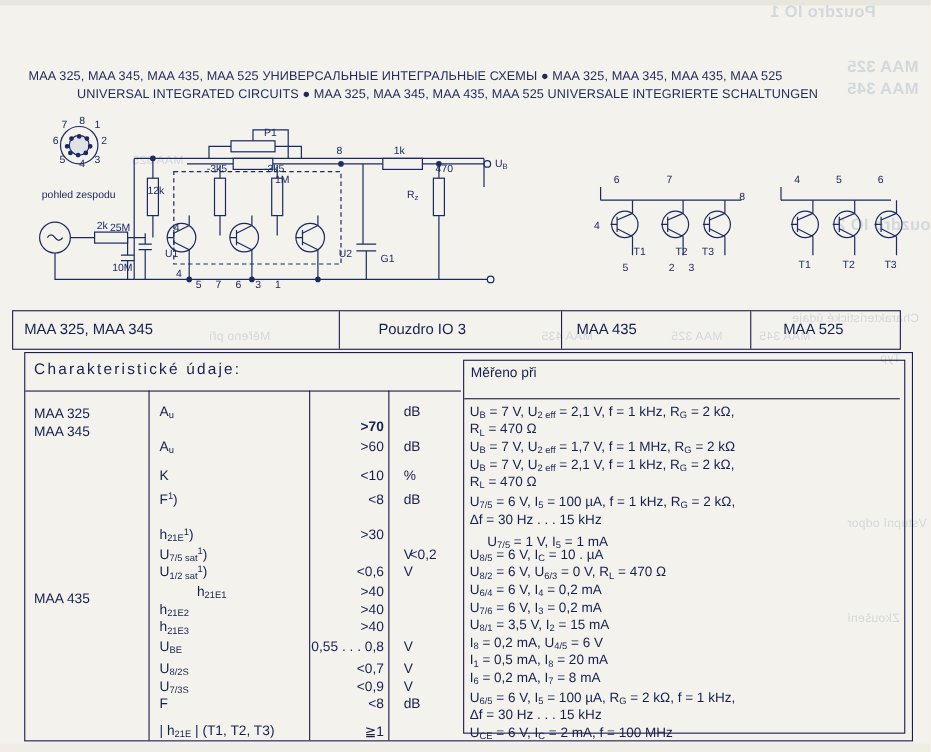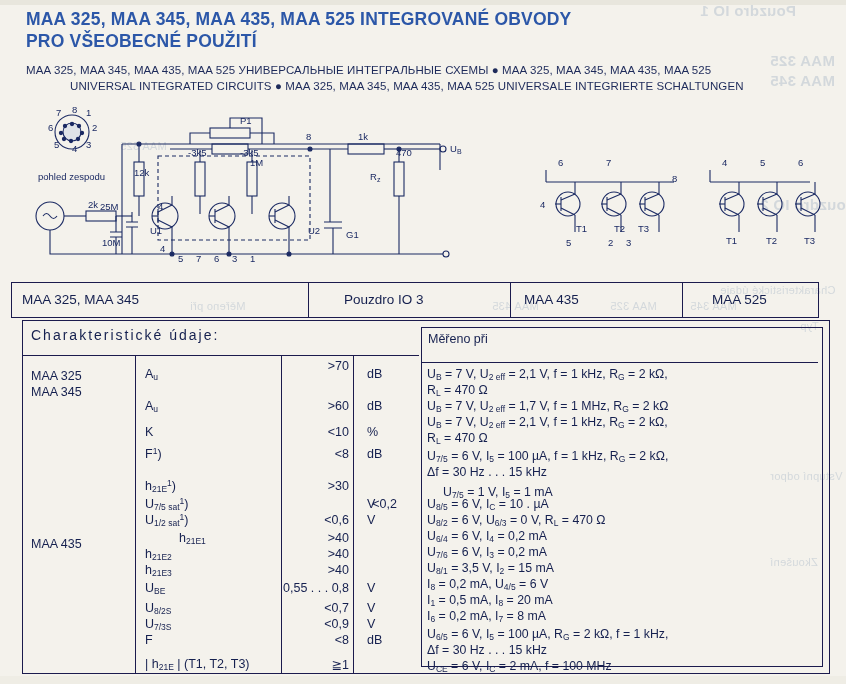--- a/index.html
+++ b/index.html
@@ -123,24 +123,20 @@
   <div class="ghost" style="left:720px;top:284px;">Charakteristické údaje</div>
   <div class="ghost" style="left:800px;top:320px;">Typ</div>
   <div class="ghost" style="left:190px;top:300px;">Měřeno při</div>
   <div class="ghost" style="left:610px;top:300px;">MAA 325</div>
   <div class="ghost" style="left:690px;top:300px;">MAA 345</div>
   <div class="ghost" style="left:492px;top:300px;">MAA 435</div>
   <div class="ghost" style="left:120px;top:140px;">MAA 525</div>
   <div class="ghost" style="left:770px;top:556px;">Zkoušení</div>
   <div class="ghost" style="left:770px;top:470px;">Vstupní odpor</div>
 
-  <div class="title">
-    <div>MAA 325, MAA 345, MAA 435, MAA 525    INTEGROVANÉ OBVODY</div>
-    <div>PRO VŠEOBECNÉ POUŽITÍ</div>
-  </div>
 
   <div class="subline sub1">MAA 325, MAA 345, MAA 435, MAA 525   УНИВЕРСАЛЬНЫЕ ИНТЕГРАЛЬНЫЕ СХЕМЫ  ●  MAA 325, MAA 345, MAA 435, MAA 525</div>
   <div class="subline sub2">UNIVERSAL INTEGRATED CIRCUITS   ●   MAA 325, MAA 345, MAA 435, MAA 525   UNIVERSALE INTEGRIERTE SCHALTUNGEN</div>
 
   <div class="schem">
     <svg width="826" height="170" viewBox="0 0 826 170">
       <g stroke="#1b2a63" stroke-width="1.1" fill="none">
 
         <circle cx="62" cy="28" r="17"></circle>
         <circle cx="62" cy="28" r="9" fill="#dfe3e8"></circle>
@@ -382,21 +378,21 @@
     <div class="vline v3"></div>
 
     <div class="typecol">
       <div class="t" style="top:14px;">MAA 325</div>
       <div class="t" style="top:30px;">MAA 345</div>
       <div class="t" style="top:182px;">MAA 435</div>
     </div>
 
     <div id="rows">
         <div class="rowsym" style="left: 122px; top: 46px;">A<sub>u</sub></div>
-        <div class="rowval" style="left: 260px; width: 66px; top: 38px;">&gt;70</div>
+        <div class="rowval" style="left: 260px; width: 66px; top: 60px; font-weight: bold;">&gt;70</div>
         <div class="rowunit" style="left: 344px; top: 46px;">dB</div>
         <div class="rowsym" style="left: 122px; top: 78px;">A<sub>u</sub></div>
         <div class="rowval" style="left: 260px; width: 66px; top: 78px;">&gt;60</div>
         <div class="rowunit" style="left: 344px; top: 78px;">dB</div>
         <div class="rowsym" style="left: 122px; top: 104px;">K</div>
         <div class="rowval" style="left: 260px; width: 66px; top: 104px;">&lt;10</div>
         <div class="rowunit" style="left: 344px; top: 104px;">%</div>
         <div class="rowsym" style="left: 122px; top: 126px;">F<sup>1</sup>)</div>
         <div class="rowval" style="left: 260px; width: 66px; top: 126px;">&lt;8</div>
         <div class="rowunit" style="left: 344px; top: 126px;">dB</div>

